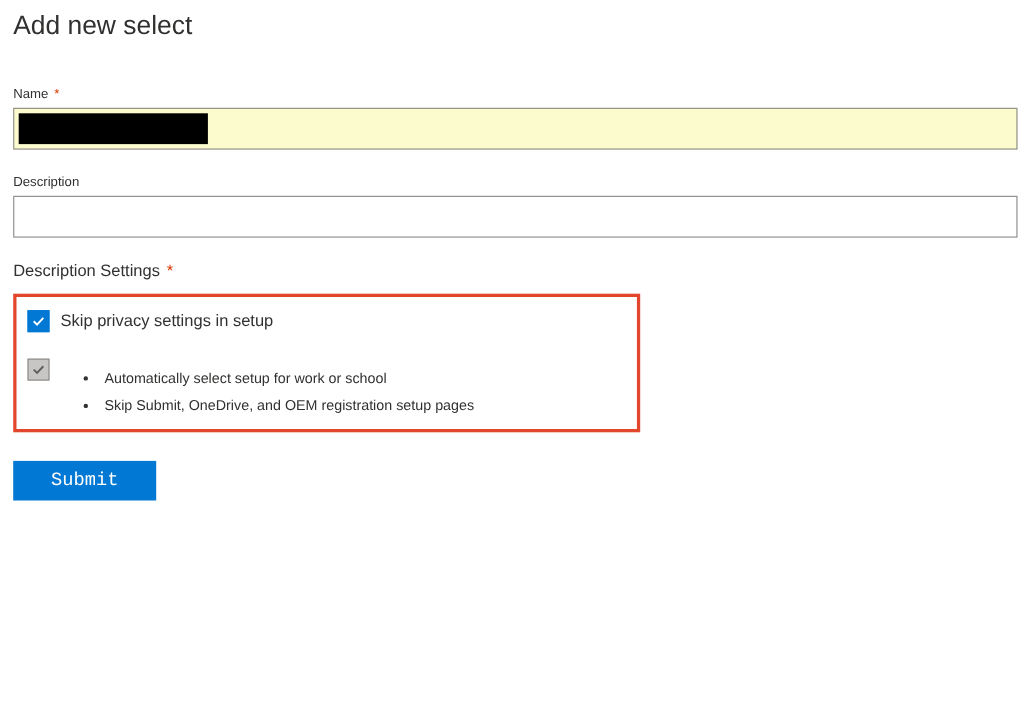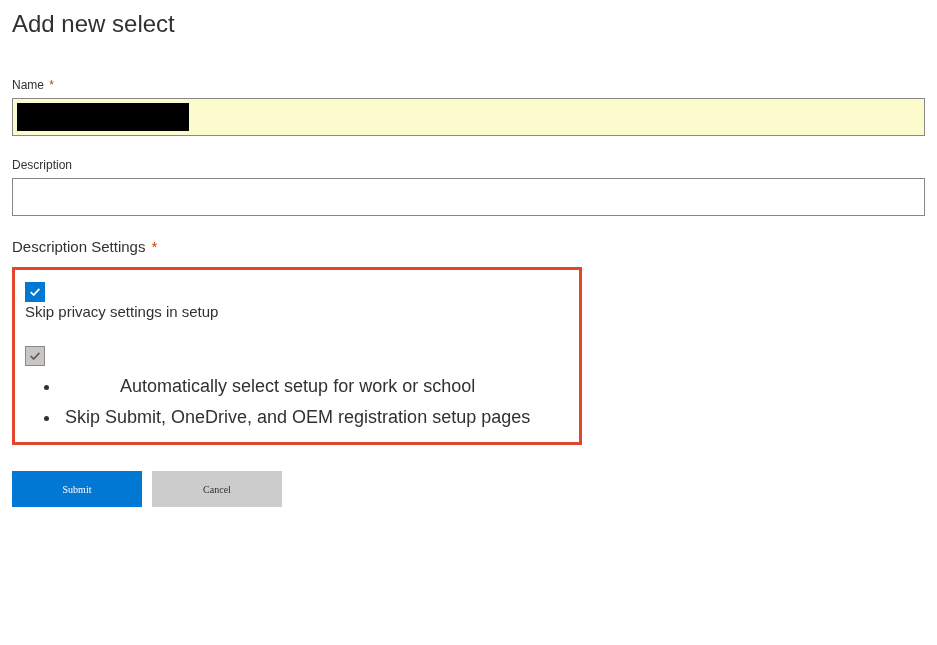--- a/index.html
+++ b/index.html
@@ -65,21 +65,20 @@
     .highlight-box {
       border: 3px solid #e2472e;
       padding: 12px 10px 14px 10px;
       width: 570px;
       margin-bottom: 26px;
     }
     .checkbox-row {
       display: flex;
       align-items: flex-start;
       margin-bottom: 24px;
-      flex-direction: column;
     }
     .checkbox-row:last-child {
       margin-bottom: 0;
     }
     .checkbox {
       width: 20px;
       height: 20px;
       border: 1px solid #605e5c;
       display: inline-flex;
       align-items: center;
@@ -110,39 +109,38 @@
       font-size: 15px;
       color: #323130;
       line-height: 20px;
     }
     .sub-list {
       list-style: disc;
       margin-left: 36px;
       margin-top: 10px;
     }
     .sub-list li {
-      font-size: 18px;
+      font-size: 13px;
       color: #323130;
       margin-bottom: 10px;
       padding-left: 4px;
-      text-align: center;
     }
     .sub-list li:last-child {
       margin-bottom: 0;
     }
     .button-row {
       display: flex;
       gap: 10px;
     }
     .btn {
       height: 36px;
       padding: 0 28px;
       border: none;
-      font-size: 10px;
-      font-family: Liberation Serif, serif;
+      font-size: 17px;
+      font-family: Liberation Mono, monospace;
       cursor: pointer;
       min-width: 130px;
     }
     .btn-primary {
       background: #0078d4;
       color: #ffffff;
     }
     .btn-secondary {
       background: #cccccc;
       color: #323130;
@@ -204,14 +202,13 @@
           <li>Skip Submit, OneDrive, and OEM registration setup pages</li>
         </ul>
       </div>
     </div>
 
   </div>
 </div>
 
 <div class="button-row">
   <button class="btn btn-primary">Submit</button>
-  <button class="btn btn-secondary">Cancel</button>
 </div>
 
 </body></html>

